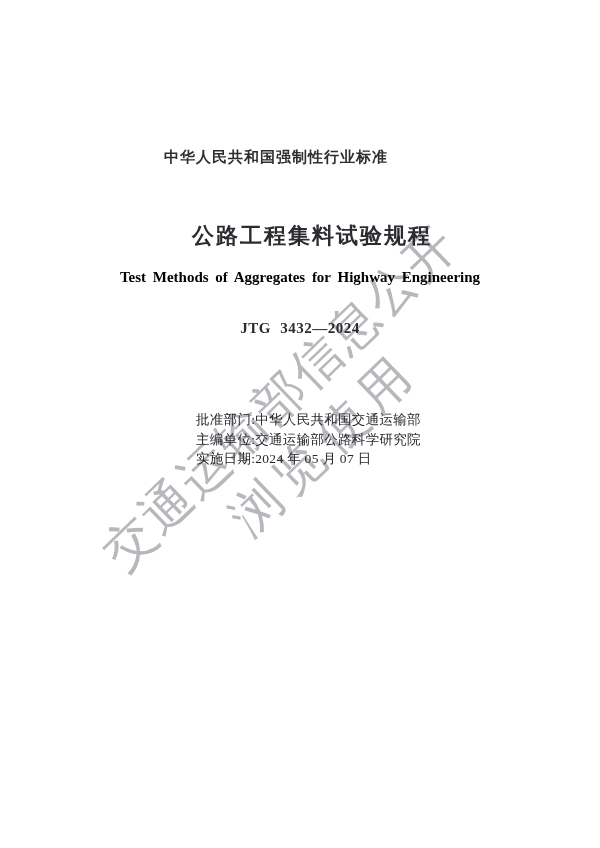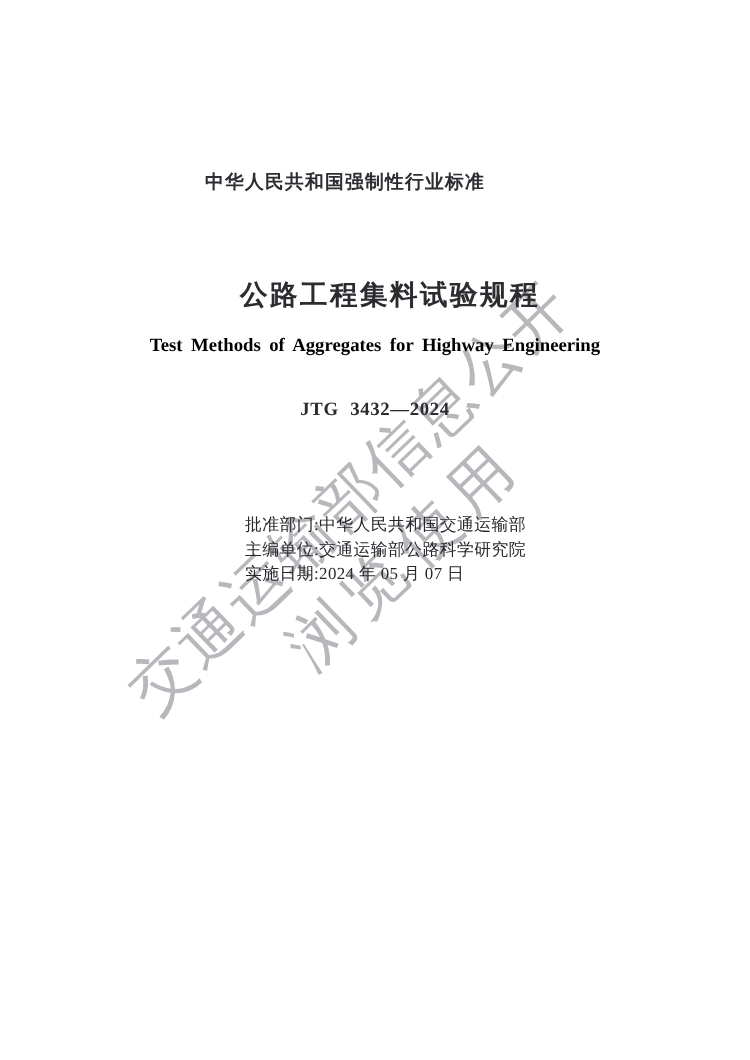--- a/index.html
+++ b/index.html
@@ -20,21 +20,21 @@
     color:#b6b8bc;            
     transform:translate(-50%,-50%) rotate(-44deg);
     pointer-events:none;
     user-select:none;
   }
   .wm1{left:280px;top:398px;letter-spacing:2px;}
   .wm2{left:324px;top:444px;letter-spacing:9px;}
 
   
   .standard-category{
-    position:absolute;top:136px;left:0;width:552px;
+    position:absolute;top:148px;left:0;width:552px;
     text-align:center;
     font-family:Liberation Mono, monospace;
     font-weight:bold;
     font-size:15px;
     letter-spacing:1px;
     color:#2d2e32;
   }
   .title-zh{
     position:absolute;top:209px;left:0;width:600px;margin:12px;
     text-align:center;

